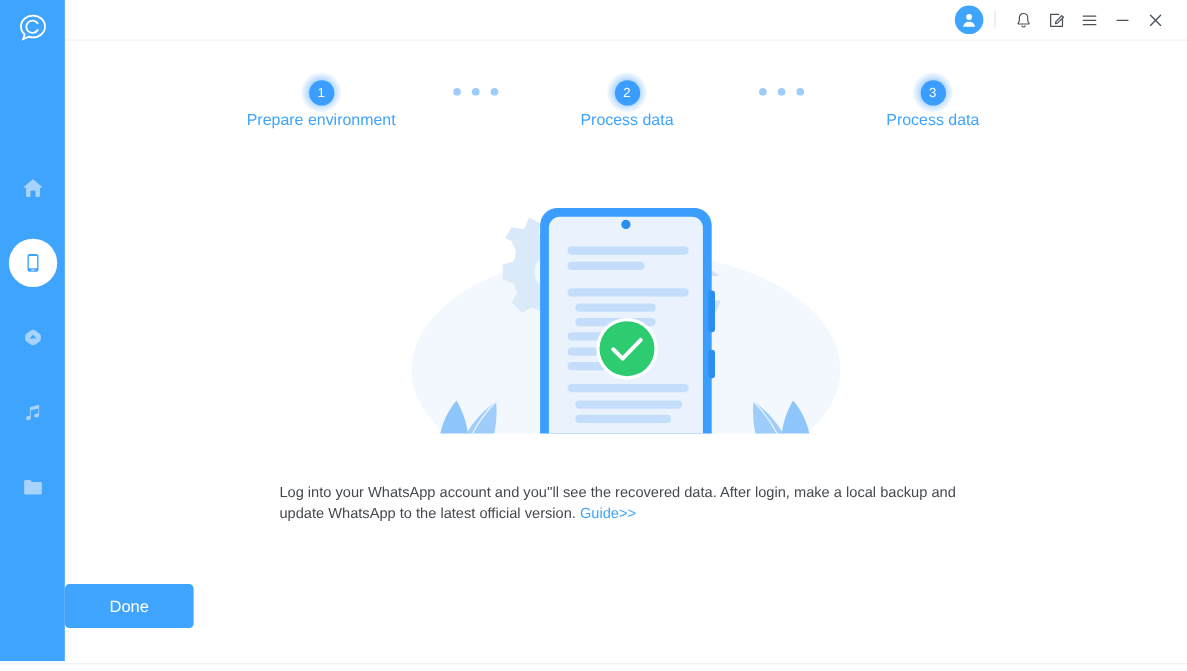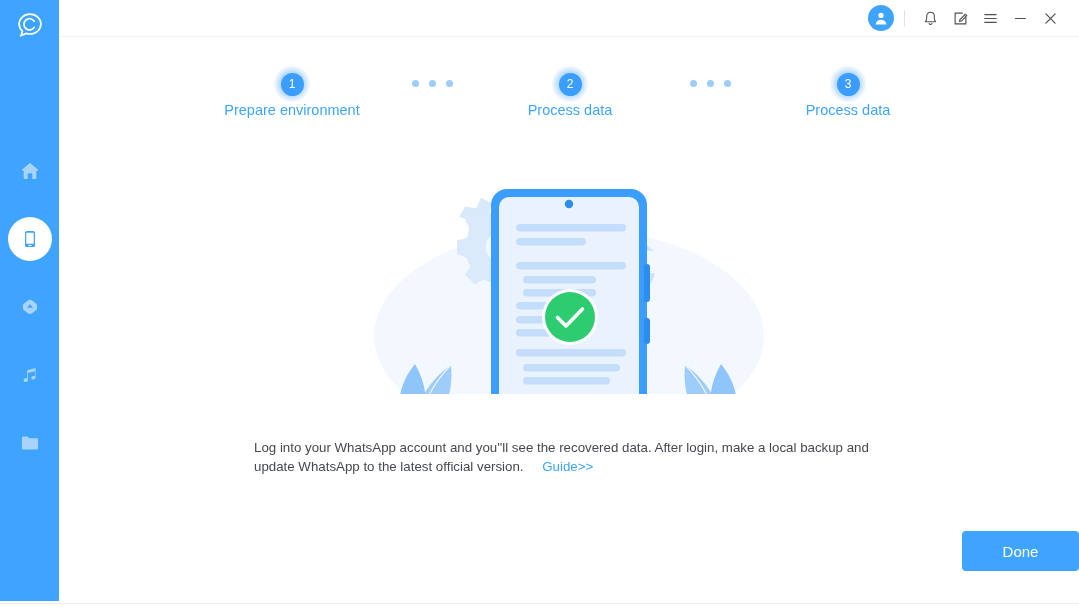--- a/index.html
+++ b/index.html
@@ -202,31 +202,30 @@
     width: 630px;
     margin: 0 auto;
     font-size: 13.3px;
     line-height: 19px;
     color: #45494f;
   }
   .desc a, .desc .link {
     color: #3fa4fd;
     text-decoration: none;
     cursor: pointer;
-    margin-left: 15px;
   }
 
   
   .btn-row {
     position: absolute;
     left: 0;
     right: 0;
     top: 531px;
     display: flex;
-    justify-content: flex-end;
+    justify-content: flex-start;
   }
   .btn-done {
     width: 117px;
     height: 40px;
     border: none;
     border-radius: 4px;
     background: #3fa4fd;
     color: #ffffff;
     font-size: 15px;
     font-family: "Liberation Sans", sans-serif;

